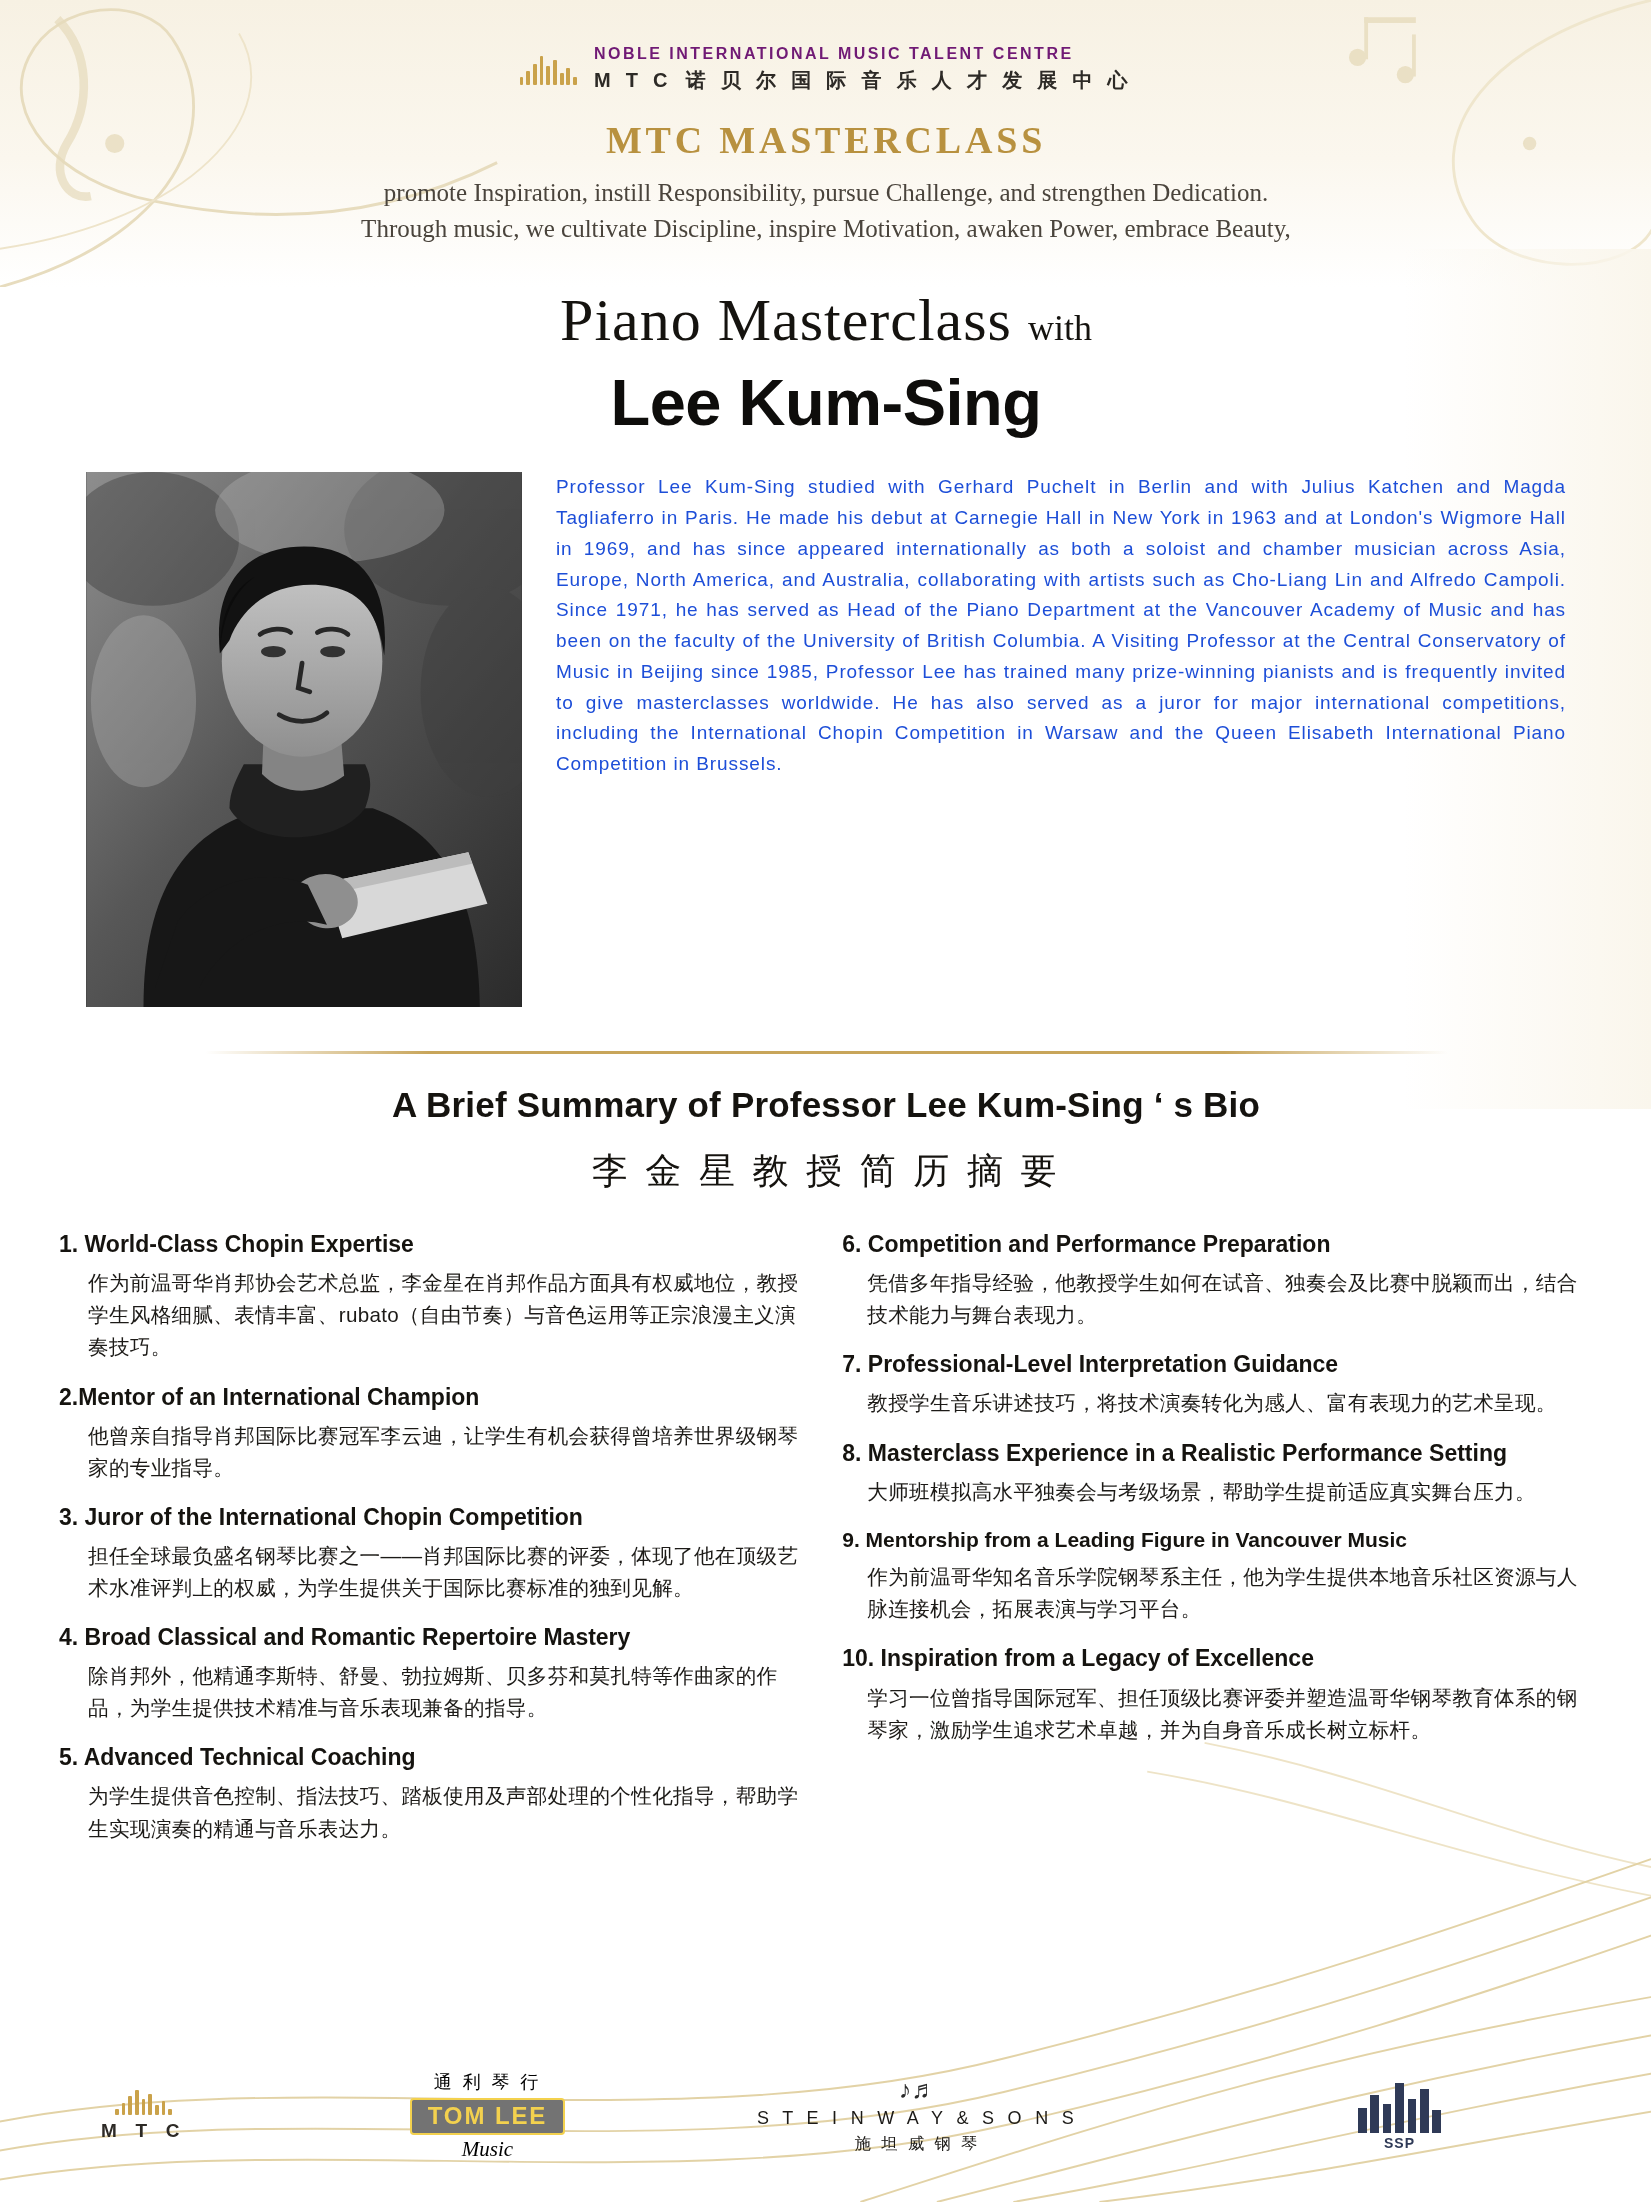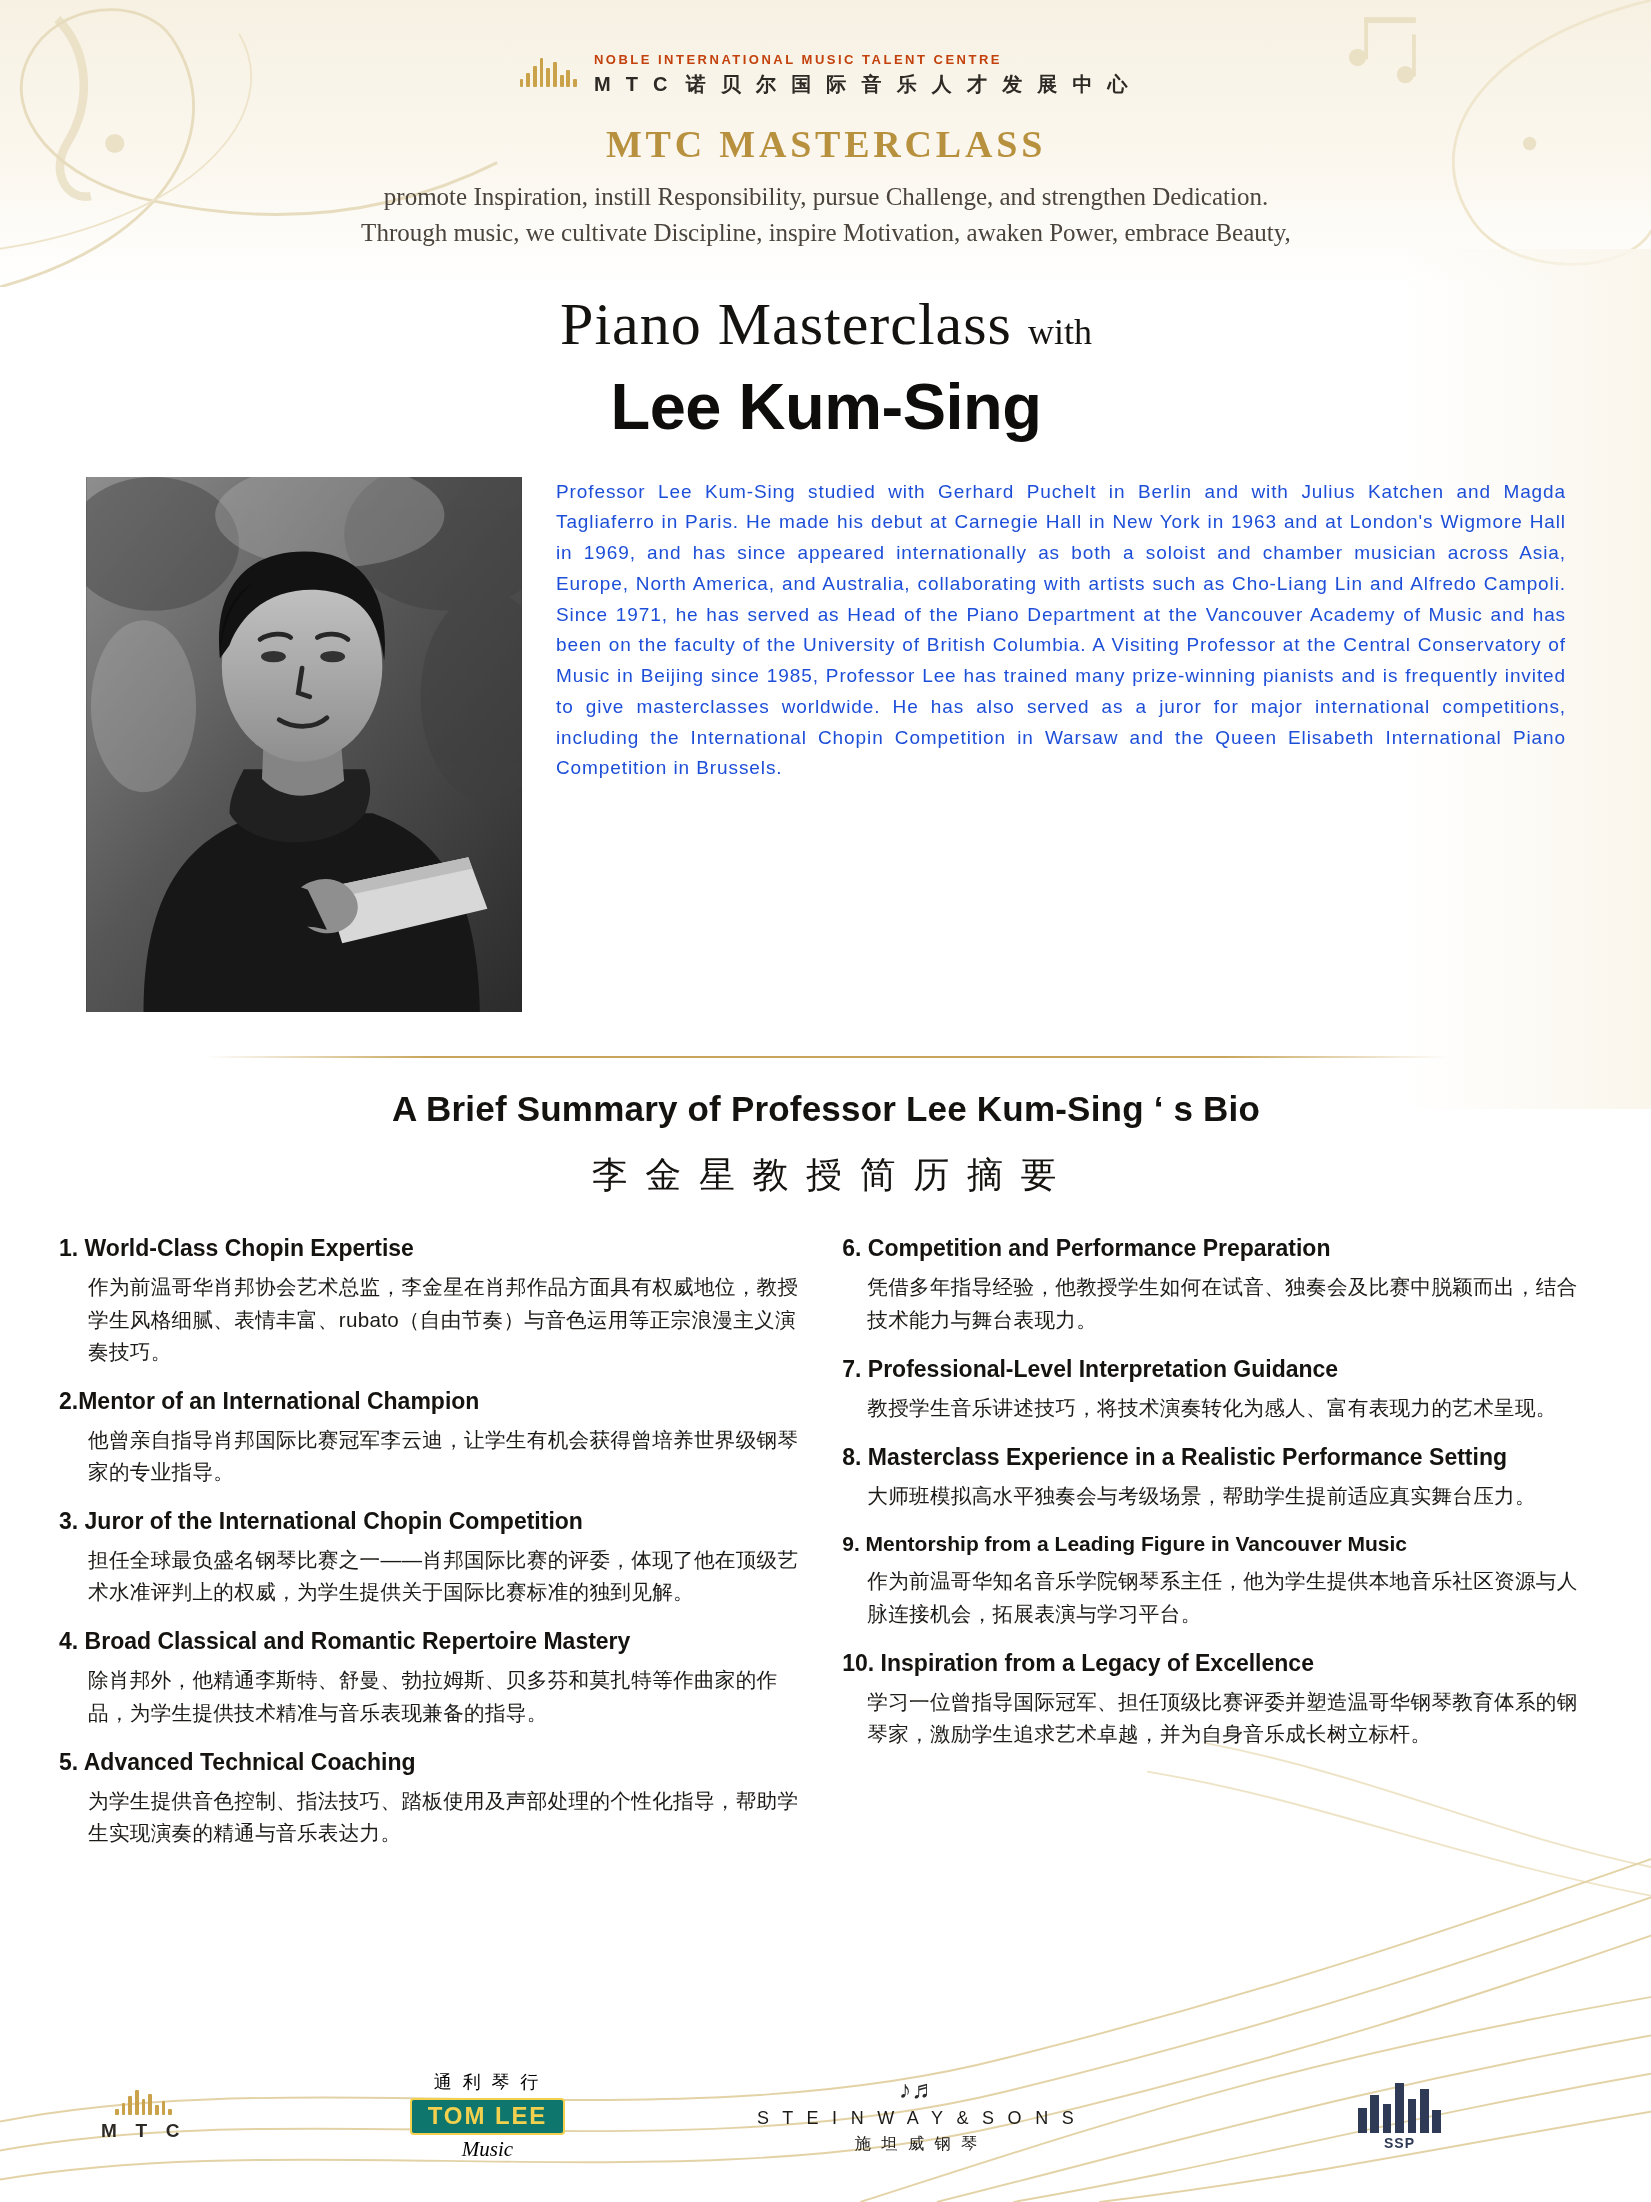--- a/index.html
+++ b/index.html
@@ -34,21 +34,21 @@
 
   
   .header { padding-top: 44px; text-align:center; }
   .brandline {
     display:flex; align-items:center; justify-content:center; gap:17px;
   }
   .eq { display:flex; align-items:flex-end; gap:2.9px; height:32.5px; }
   .eq i { display:block; width:3.8px; background:#caa24a; border-radius:1px; }
   .brandtext { text-align:left; line-height:1.25; }
   .brand-en {
-    font-size: 13px; letter-spacing: 2.5px; font-weight:700; color:#c2410c;margin-top:8px;
+    font-size: 16px; letter-spacing: 2.5px; font-weight:700; color:#701a75;
   }
   .brand-cn-row { display:flex; align-items:center; gap:13.4px; margin-top:3.8px; }
   .mtc-abbr { font-size:20px; font-weight:700; letter-spacing:4.8px; color:#2d2a26;}
   .brand-cn { font-size:20px; letter-spacing:4.8px; color:#2d2a26; font-weight:700;}
 
   .masterclass-title {
     margin-top: 25px;
     font-size: 38px; font-weight: 800; letter-spacing: 3.8px;
     color:#b8913f;
     font-family: "Liberation Serif", serif;
@@ -122,21 +122,21 @@
   .footer {
     position:absolute; left:0; bottom:0; width:1652px; height:172px;
     display:flex; align-items:center; z-index:3;
   }
   .f-mtc { width: 287px; text-align:center; }
   .f-mtc .eq { justify-content:center; height:25px; }
   .f-mtc .lbl { font-size:19px; letter-spacing:6.7px; font-weight:700; color:#2d2a26; margin-top:5.7px;}
   .f-tomlee { width: 401px; text-align:center; }
   .f-tomlee .cn { font-size:18px; letter-spacing:2.9px; color:#000000; }
   .f-tomlee .badge {
-    display:inline-block; margin-top:3.8px; background:#0f766e; color:#f3d14e;
+    display:inline-block; margin-top:3.8px; background:#737373; color:#f3d14e;
     font-weight:800; font-size:24px; letter-spacing:1.9px;
     padding: 2.9px 15.3px; border:2.9px solid #f3d14e; border-radius:3.8px;
   }
   .f-tomlee .script { font-size:21px; font-style:italic; font-family:"Liberation Serif",serif; margin-top:1.9px;}
   .f-steinway { width: 459px; text-align:center; }
   .f-steinway .lyre { font-size: 25px; color:#2b2b2b; line-height:1;}
   .f-steinway .nm { font-size:18px; letter-spacing:4.3px; color:#1c1a17; margin-top:5.7px;}
   .f-steinway .cn { font-size:16.3px; letter-spacing:2.9px; color:#1c1a17; margin-top:3.8px;}
   .f-ssp { flex:1; text-align:center; }
   .ssp-bars { display:flex; align-items:flex-end; justify-content:center; gap:3.8px; height:52px;}

